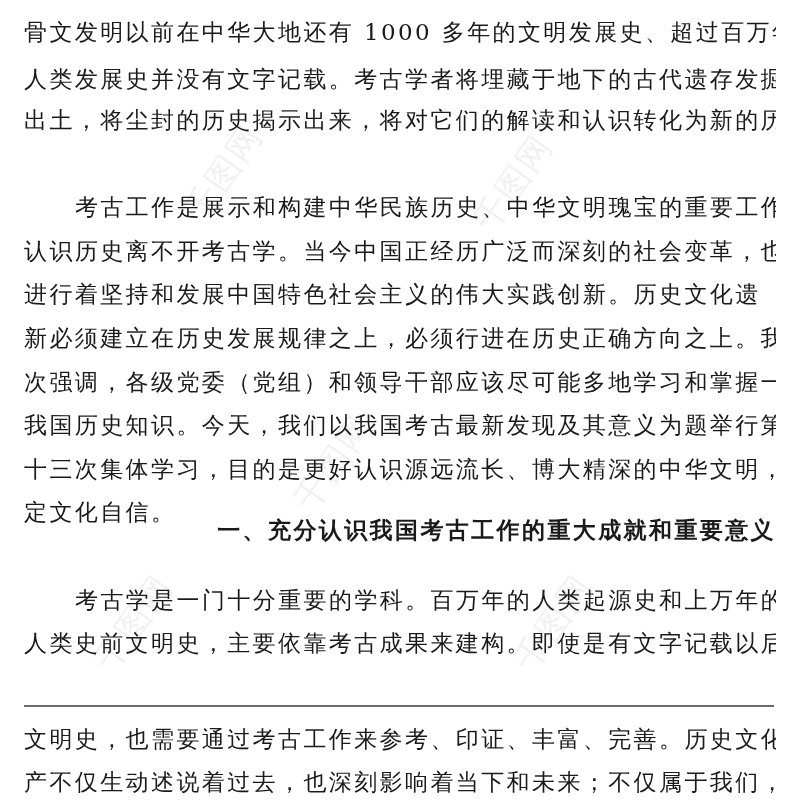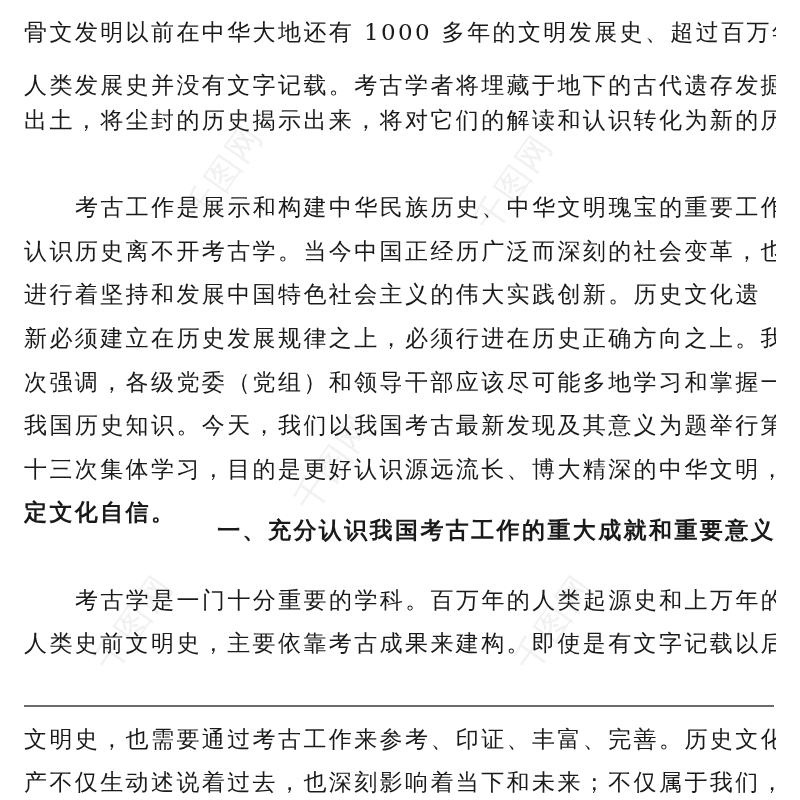--- a/index.html
+++ b/index.html
@@ -66,31 +66,31 @@
 
 <div class="page">
 
   <div class="watermark" style="left:170px; top:150px;">千图网</div>
   <div class="watermark" style="left:460px; top:160px;">千图网</div>
   <div class="watermark" style="left:280px; top:440px;">千图网</div>
   <div class="watermark" style="left:80px; top:600px;">千图网</div>
   <div class="watermark" style="left:500px; top:600px;">千图网</div>
 
   <div class="line" style="top:17px;">骨文发明以前在中华大地还有 1000 多年的文明发展史、超过百万年的</div>
-  <div class="line" style="top:70px;">人类发展史并没有文字记载。考古学者将埋藏于地下的古代遗存发掘</div>
+  <div class="line" style="top:64px;">人类发展史并没有文字记载。考古学者将埋藏于地下的古代遗存发掘</div>
   <div class="line" style="top:105px;">出土，将尘封的历史揭示出来，将对它们的解读和认识转化为新的历史</div>
 
   <div class="line indent" style="top:192px;">考古工作是展示和构建中华民族历史、中华文明瑰宝的重要工作。</div>
   <div class="line" style="top:236px;">认识历史离不开考古学。当今中国正经历广泛而深刻的社会变革，也正</div>
   <div class="line" style="top:279px;">进行着坚持和发展中国特色社会主义的伟大实践创新。历史文化遗</div>
   <div class="line" style="top:323px;">新必须建立在历史发展规律之上，必须行进在历史正确方向之上。我多</div>
   <div class="line" style="top:367px;">次强调，各级党委（党组）和领导干部应该尽可能多地学习和掌握一些</div>
   <div class="line" style="top:410px;">我国历史知识。今天，我们以我国考古最新发现及其意义为题举行第二</div>
   <div class="line" style="top:454px;">十三次集体学习，目的是更好认识源远流长、博大精深的中华文明，坚</div>
-  <div class="line" style="top:497px;font-weight:bold;">定文化自信。</div>
+  <div class="line" style="top:497px;">定文化自信。</div>
 
   <div class="line heading" style="top:515px;text-align:right;">一、充分认识我国考古工作的重大成就和重要意义</div>
 
   <div class="line indent" style="top:585px;">考古学是一门十分重要的学科。百万年的人类起源史和上万年的</div>
   <div class="line" style="top:628px;">人类史前文明史，主要依靠考古成果来建构。即使是有文字记载以后的</div>
 
   <div class="divider"></div>
 
   <div class="line" style="top:724px;">文明史，也需要通过考古工作来参考、印证、丰富、完善。历史文化遗</div>
   <div class="line" style="top:767px;">产不仅生动述说着过去，也深刻影响着当下和未来；不仅属于我们，也</div>

